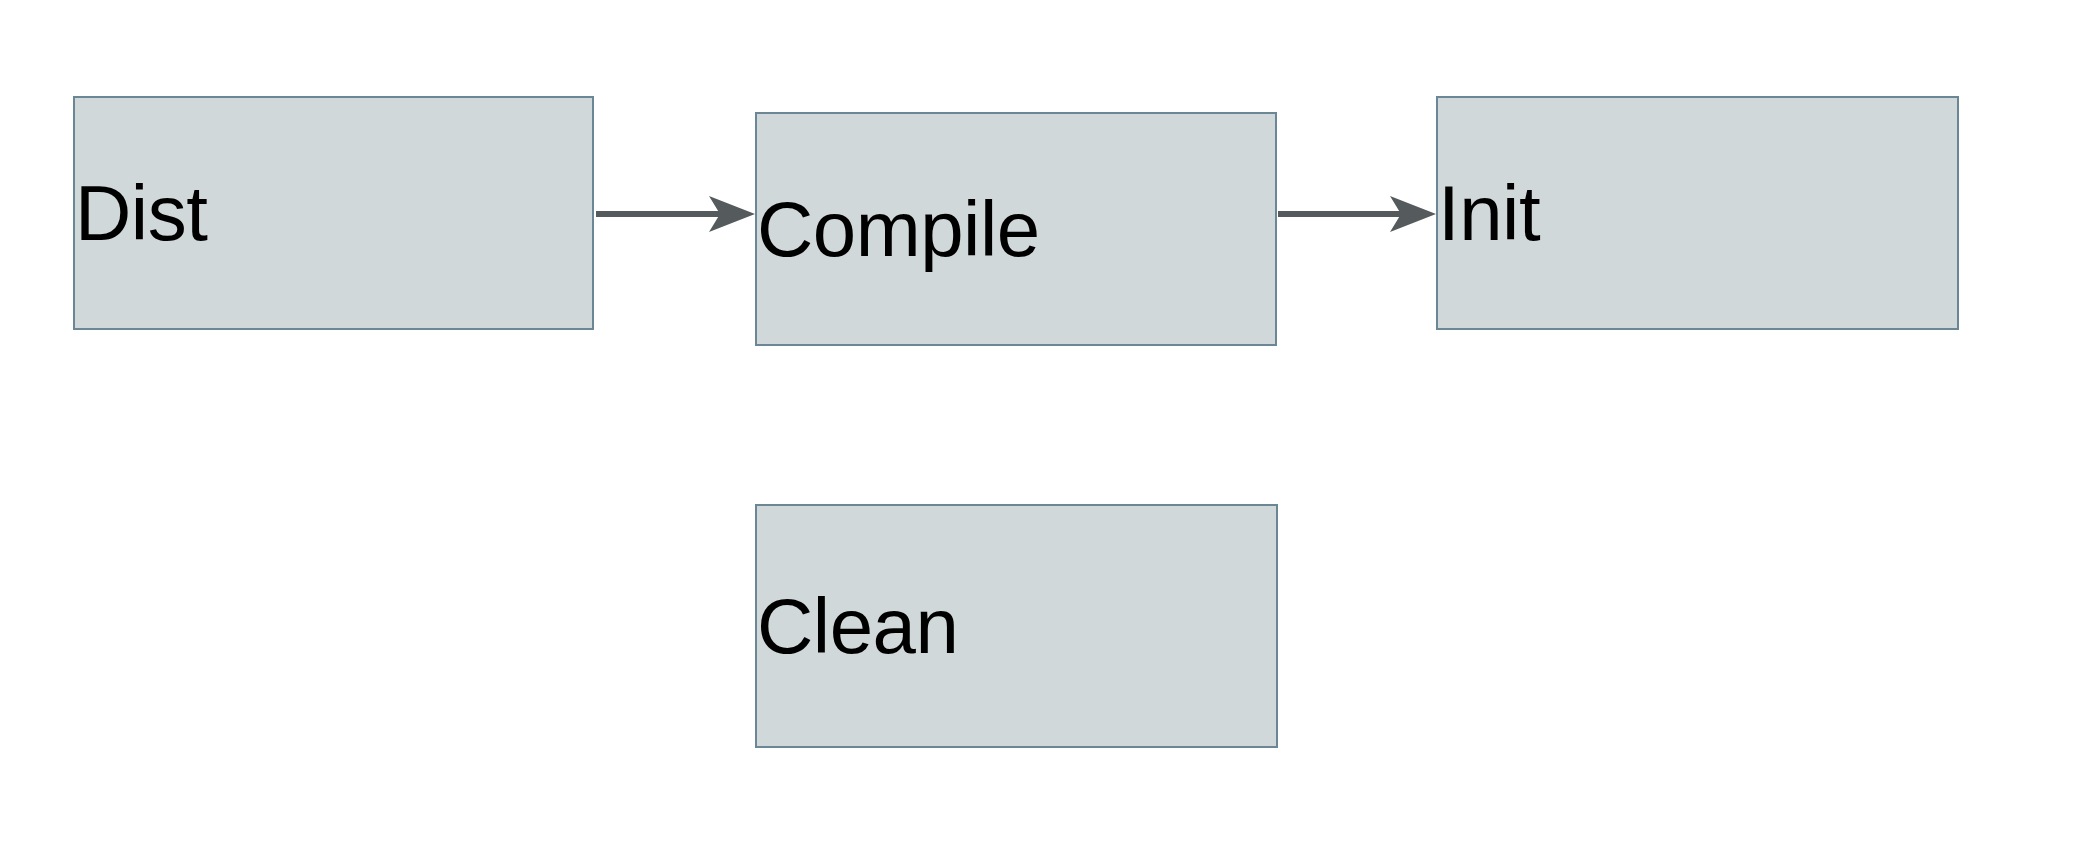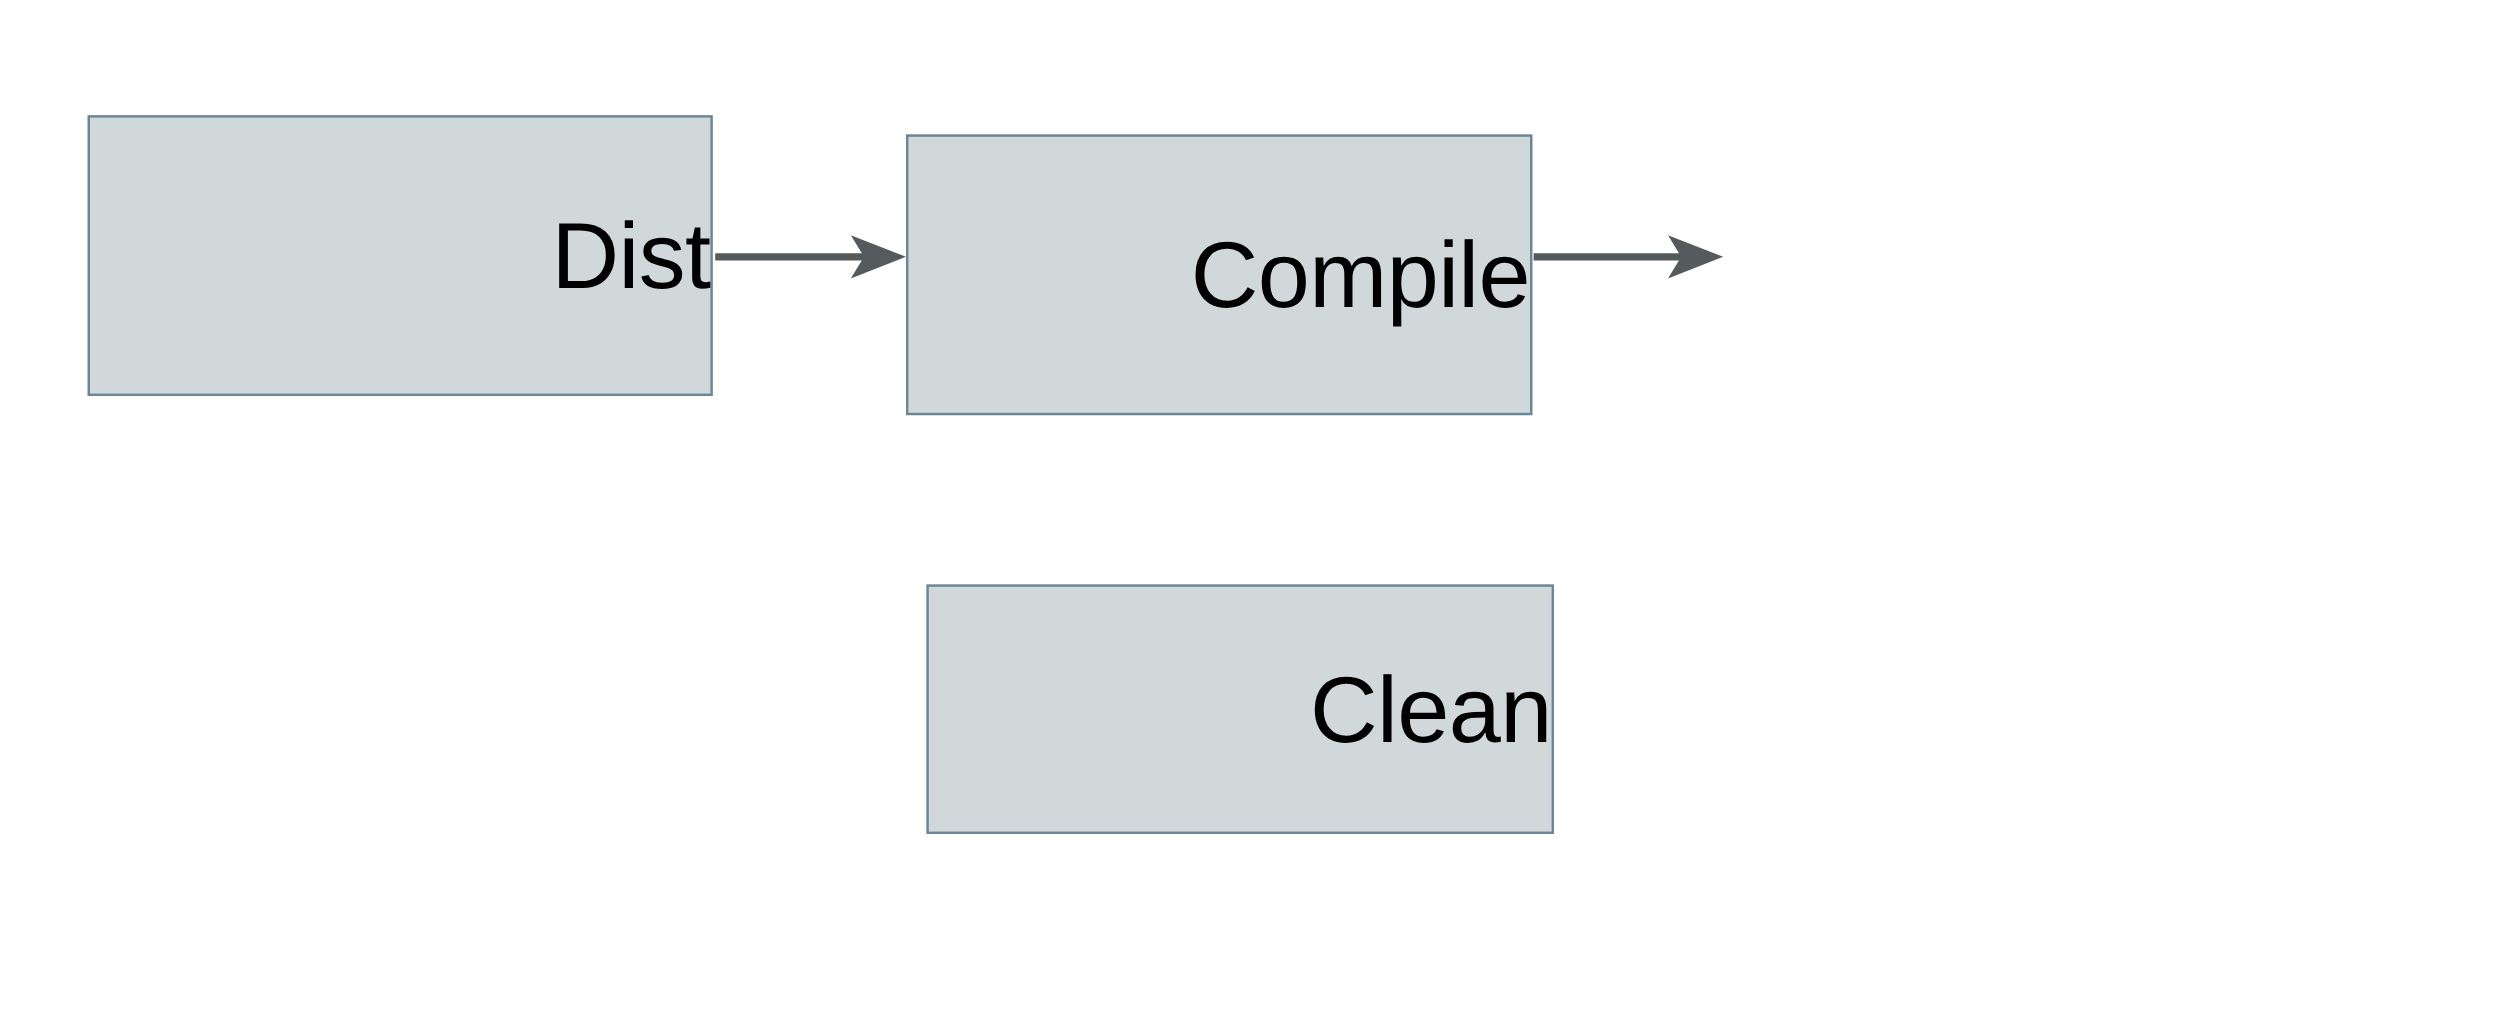--- a/index.html
+++ b/index.html
@@ -18,21 +18,21 @@
     background: #ffffff;
     overflow: hidden;
   }
   .node {
     position: absolute;
     box-sizing: border-box;
     background: #d1d8da;
     border: 2px solid #6b8796;
     display: flex;
     align-items: center;
-    justify-content: flex-end;
+    justify-content: flex-start;
   }
   .node-label {
     font-family: "Liberation Sans", sans-serif;
     font-size: 78px;
     font-weight: 400;
     line-height: 1;
     color: #000000;
     letter-spacing: -0.5px;
     white-space: nowrap;
     user-select: none;
@@ -74,18 +74,21 @@
   </div>
 
   <div class="node" style="left:73px; top:96px; width:521px; height:234px;">
     <span class="node-label">Dist</span>
   </div>
 
   <div class="node" style="left:755px; top:96px; width:522px; height:234px;margin-top:16px;">
     <span class="node-label">Compile</span>
   </div>
 
+  <div class="node" style="left:1436px; top:96px; width:523px; height:234px;">
+    <span class="node-label">Init</span>
+  </div>
 
-  <div class="node" style="left:755px; top:487px; width:523px; height:208px;margin-left:17px;">
+  <div class="node" style="left:755px; top:504px; width:523px; height:244px;">
     <span class="node-label">Clean</span>
   </div>
 
 </div>
 
 </body></html>

